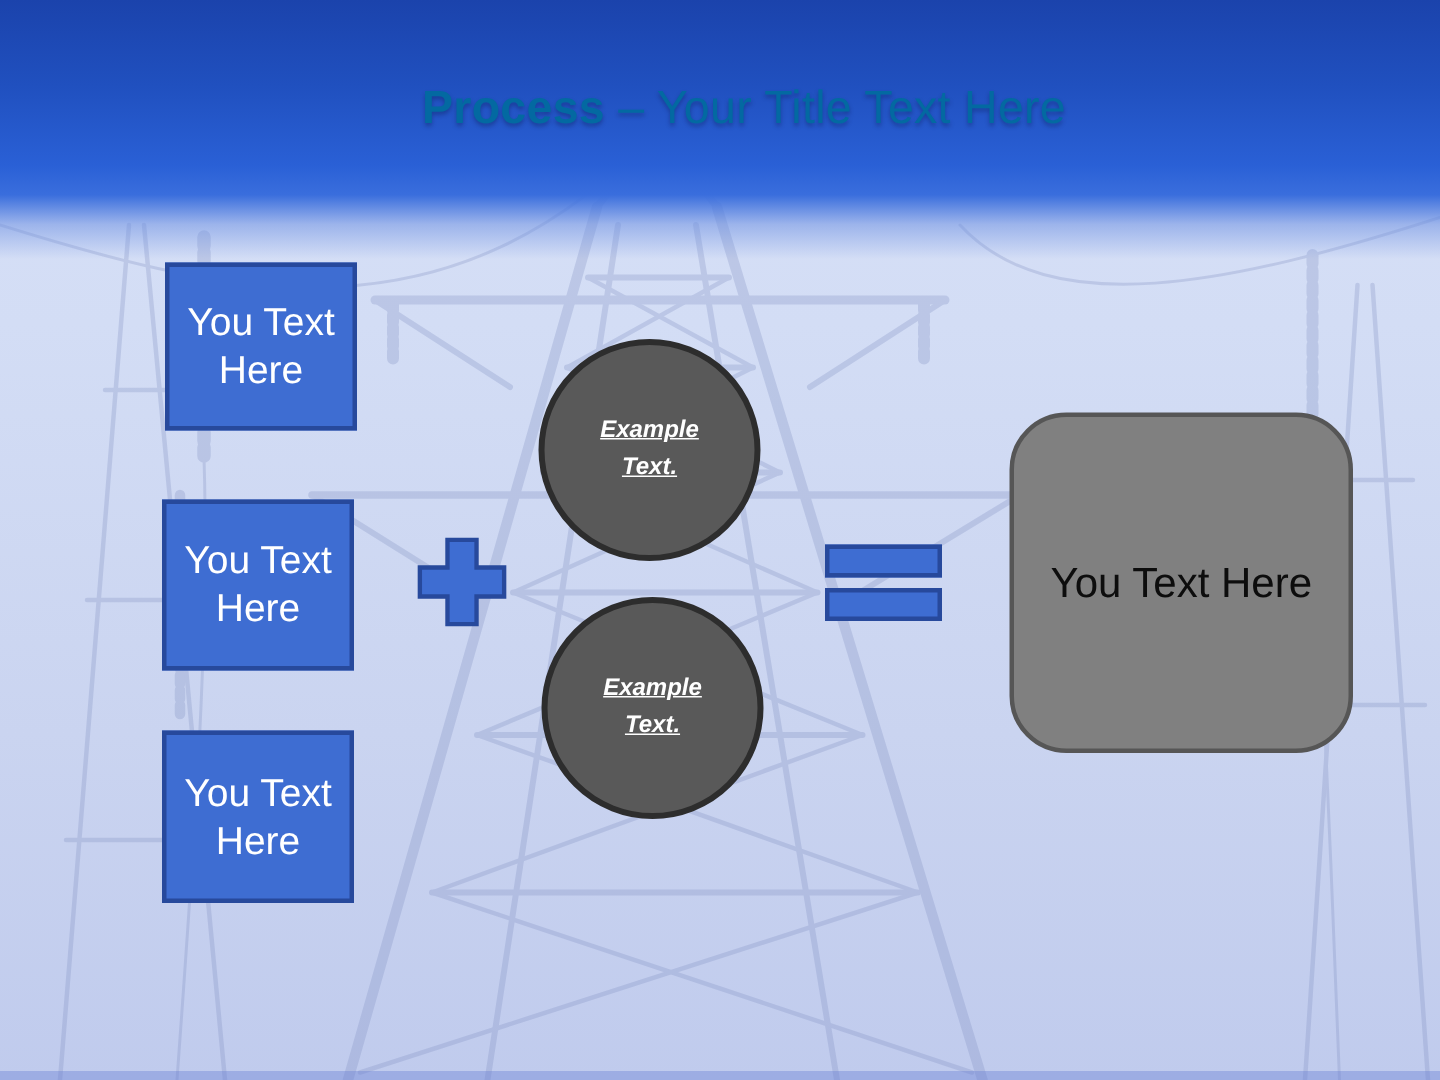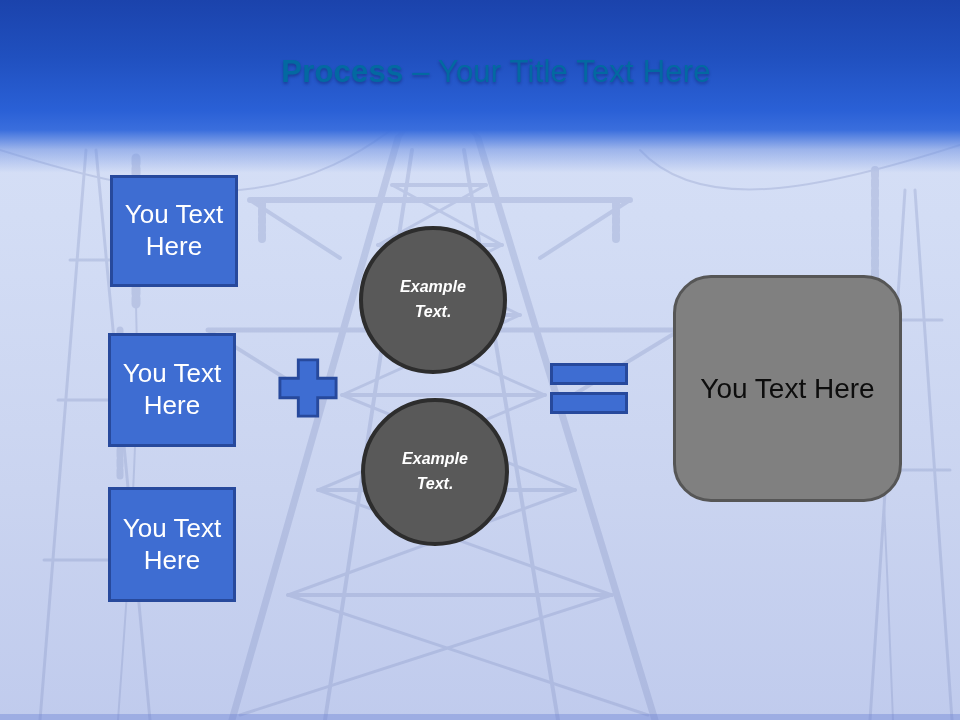--- a/index.html
+++ b/index.html
@@ -36,20 +36,21 @@
     width:78px;height:22px;box-sizing:border-box;
     background:#3E6DD2;border:3px solid #27499C;
   }
   .op-equals .bar + .bar{margin-top:7px;}
   .example-circle{
     position:absolute;z-index:3;width:148px;height:148px;border-radius:50%;
     box-sizing:border-box;background:#595959;border:4px solid #2D2D2D;
     color:#FFFFFF;font-weight:bold;font-style:italic;font-size:16px;line-height:1.55;
     display:flex;align-items:center;justify-content:center;text-align:center;
     padding:0 28px;
+    text-decoration:underline;
   }
   #example-circle-1{left:359px;top:226px;}
   #example-circle-2{left:361px;top:398px;}
   .result-box{
     position:absolute;z-index:3;left:673px;top:275px;width:229px;height:227px;
     box-sizing:border-box;background:#808080;border:3px solid #565656;border-radius:38px;
     color:#0D0D0D;font-size:28px;display:flex;align-items:center;justify-content:center;
     text-align:center;
   }
   .bottom-accent-bar{

